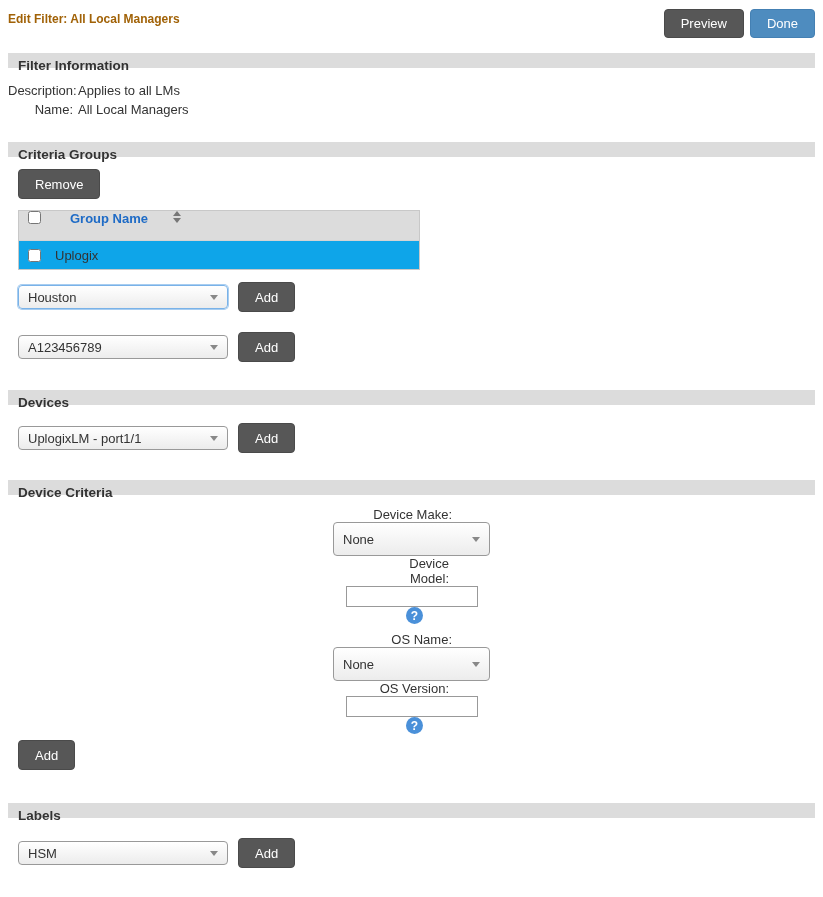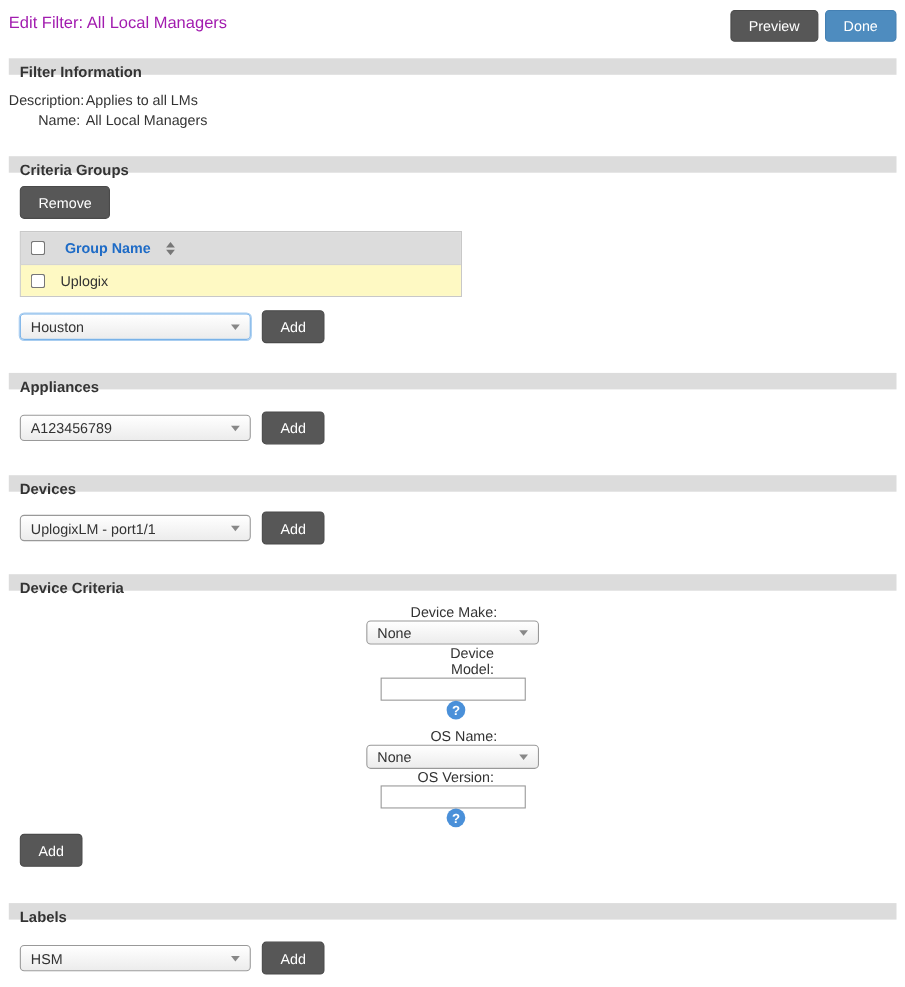--- a/index.html
+++ b/index.html
@@ -10,21 +10,21 @@
     color: #333;
     font-size: 13px;
   }
   .page { padding: 0 8px 20px 8px; }
 
   
   .top-bar {
     display: flex; justify-content: space-between; align-items: flex-start;
     padding-top: 9px;
   }
-  .page-title { font-size: 15px; font-weight: normal; color: #a21caf; padding-top: 3px; }
+  .page-title { font-size: 12px; font-weight: bold; color: #a16207; padding-top: 3px; }
   .btn-group { display: flex; gap: 6px; }
 
   
   .btn {
     display: inline-flex; align-items: center; justify-content: center;
     background: #575757; color: #fff;
     border: 1px solid #4a4a4a; border-radius: 4px;
     font-family: inherit; font-size: 13px;
     height: 29px; padding: 0 16px;
     cursor: pointer;
@@ -45,24 +45,24 @@
   .info-row { display: flex; line-height: 19px; }
   .info-label { width: 65px; text-align: right; }
   .info-value { margin-left: 5px; }
 
   .indent { padding-left: 10px; }
 
   
   .gtable { width: 402px; border: 1px solid #c8c8c8; margin-top: 11px; background:#fff; }
   .gheader {
     background: #dcdcdc; height: 29px;
-    display: flex; align-items: center; gap: 18px; padding: 0 9px;
+    display: flex; align-items: flex-start; gap: 29px; padding: 0 9px;
   }
   .grow {
-    background: #fef9c3; height: 29px;
+    background: #0ea5e9; height: 29px;
     display: flex; align-items: center; gap: 14px; padding: 0 9px;
     border-top: 1px solid #d4d4d4;
   }
   .col-title { color: #1e6bc6; font-weight: bold; }
   .cbox { width: 13px; height: 13px; accent-color: #fff; margin: 0; }
   .sort-icon { display: inline-flex; flex-direction: column; gap: 2px; margin-left: -4px; }
   .sort-icon .up {
     width: 0; height: 0;
     border-left: 4px solid transparent; border-right: 4px solid transparent;
     border-bottom: 5px solid #777;
@@ -81,21 +81,21 @@
     background: linear-gradient(#ffffff, #ececec);
     display: flex; align-items: center;
     padding: 0 22px 0 9px;
     cursor: pointer;
     color: #333;
   }
   .select.focused {
     border-color: #79b2e8;
     box-shadow: 0 0 0 1px #a8cdf0;
   }
-  .select.small { width: 157px; height: 22px; }
+  .select.small { width: 157px; height: 34px; }
   .select-value { overflow: hidden; white-space: nowrap; }
   .select-arrow {
     position: absolute; right: 9px; top: 50%; margin-top: -2px;
     width: 0; height: 0;
     border-left: 4px solid transparent; border-right: 4px solid transparent;
     border-top: 5px solid #888;
   }
 
   .select-row { display: flex; align-items: center; gap: 10px; }
   .select-row .btn { margin-left: 0; }
@@ -181,21 +181,20 @@
 
     <div class="select-row mt-12">
       <div class="select focused">
         <span class="select-value">Houston</span>
         <span class="select-arrow"></span>
       </div>
       <button class="btn btn-lg">Add</button>
     </div>
   </div>
 
-  <div class="section-bar mt-27">Appliances</div>
   <div class="indent">
     <div class="select-row mt-20">
       <div class="select">
         <span class="select-value">A123456789</span>
         <span class="select-arrow"></span>
       </div>
       <button class="btn btn-lg">Add</button>
     </div>
   </div>
 

